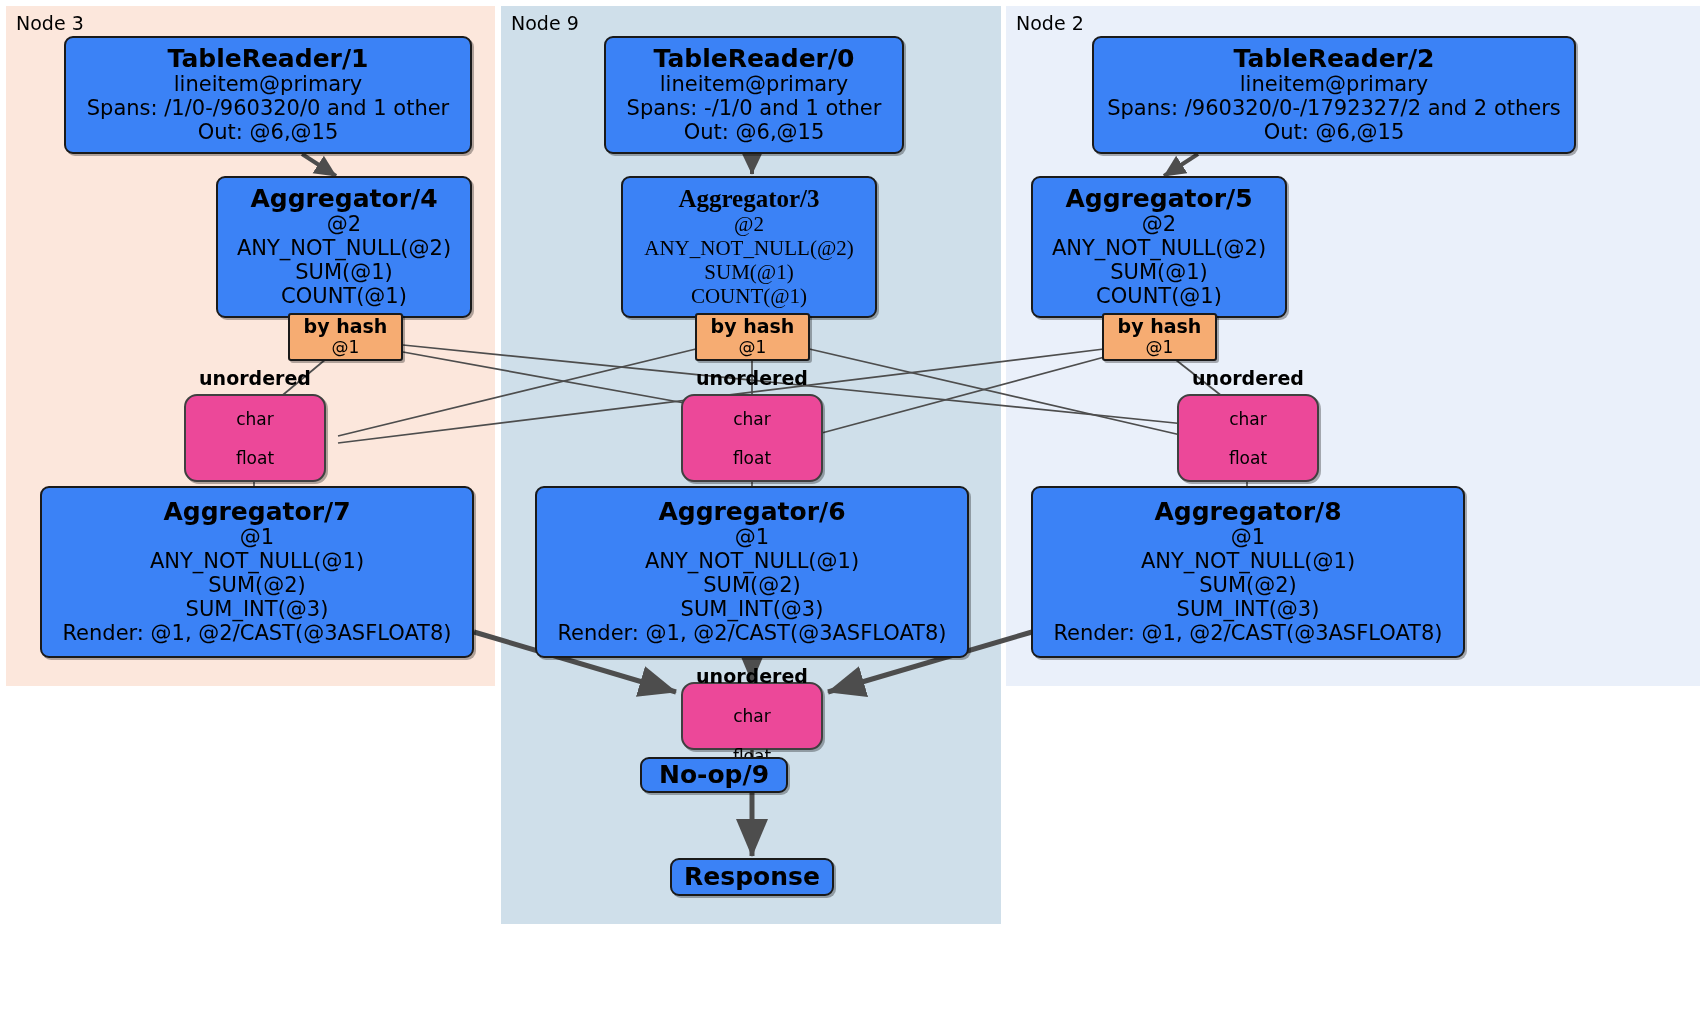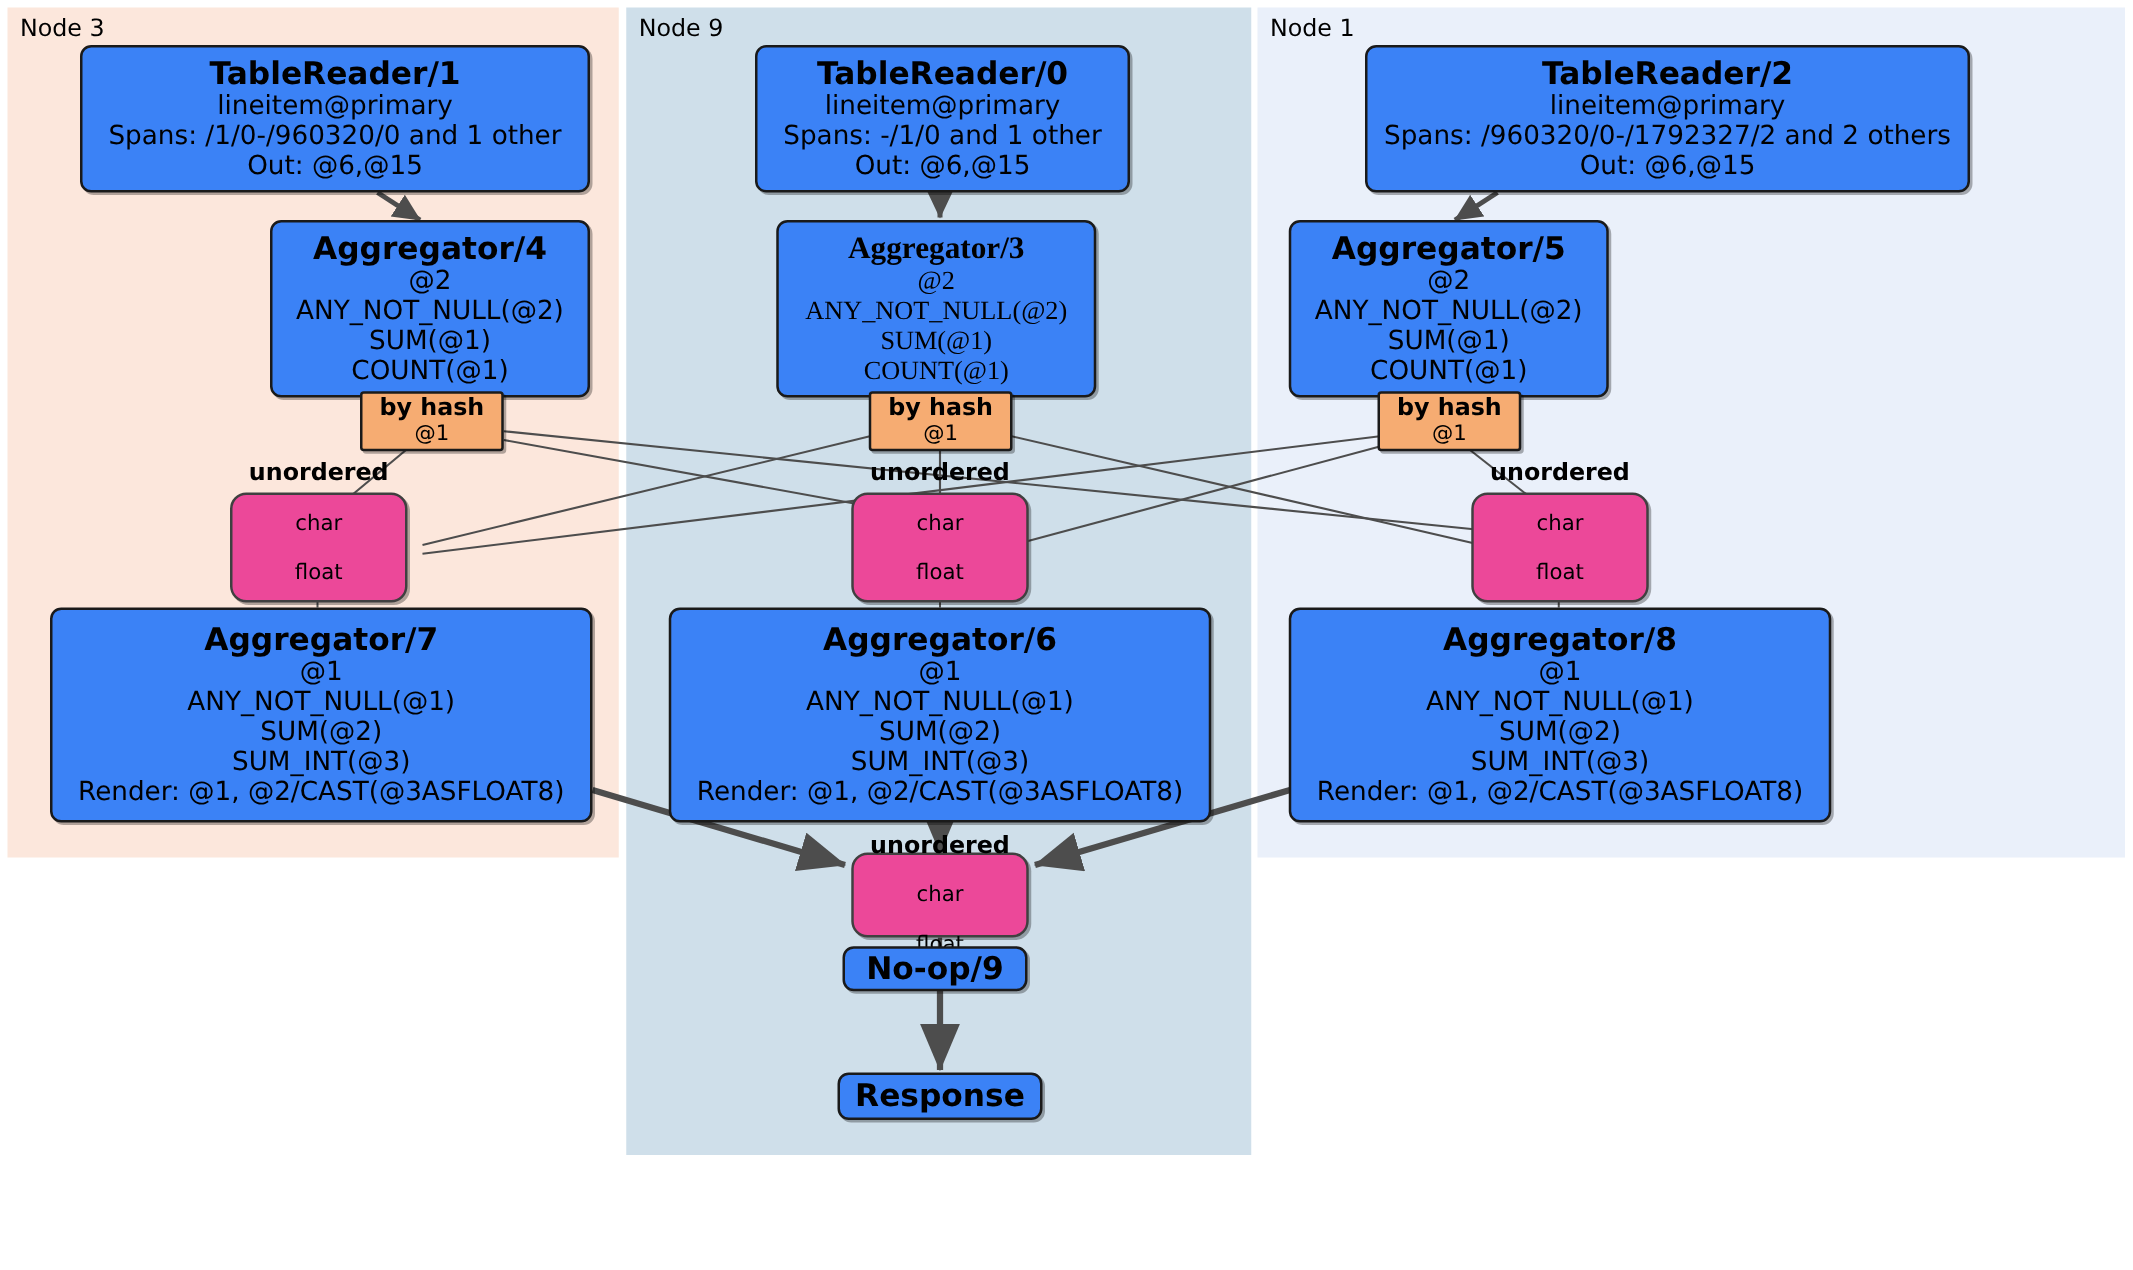--- a/index.html
+++ b/index.html
@@ -107,21 +107,21 @@
 
 <div id="canvas">
 
   <div class="panel" style="left:6px; top:6px; width:489px; height:680px; background:#fce7dc;">
     <span class="panel-label">Node 3</span>
   </div>
   <div class="panel" style="left:501px; top:6px; width:500px; height:918px; background:#cfdfea;">
     <span class="panel-label">Node 9</span>
   </div>
   <div class="panel" style="left:1006px; top:6px; width:694px; height:680px; background:#eaf0fa;">
-    <span class="panel-label">Node 1</span>
+    <span class="panel-label">Node 2</span>
   </div>
 
   <svg class="edges" viewBox="0 0 1706 1016">
     <defs>
       <marker id="ah-thin" markerWidth="9" markerHeight="9" refX="7.4" refY="3.2" orient="auto" markerUnits="strokeWidth">
         <path d="M0,0 L7.6,3.2 L0,6.4 z" fill="#4d4d4d"></path>
       </marker>
       <marker id="ah-thick" markerWidth="7" markerHeight="7" refX="5.3" refY="2.6" orient="auto" markerUnits="strokeWidth">
         <path d="M0,0 L5.5,2.6 L0,5.2 z" fill="#4d4d4d"></path>
       </marker>
@@ -243,21 +243,21 @@
     <div class="detail">SUM_INT(@3)</div>
     <div class="detail">Render: @1, @2/CAST(@3ASFLOAT8)</div>
   </div>
 
   <div class="node sync" style="left:681px; top:682px; width:142px; height:68px;">
     <div class="s-title">unordered</div>
     <div class="s-detail">char</div>
     <div class="s-detail">float</div>
   </div>
 
-  <div class="node proc" style="left:674px; top:757px; width:148px; height:36px;">
+  <div class="node proc" style="left:640px; top:757px; width:148px; height:36px;">
     <div class="title">No-op/9</div>
   </div>
 
   <div class="node proc" style="left:670px; top:858px; width:164px; height:38px;">
     <div class="title">Response</div>
   </div>
 
   <div class="node proc" style="left:1092px; top:36px; width:484px; height:118px;">
     <div class="title">TableReader/2</div>
     <div class="detail">lineitem@primary</div>

